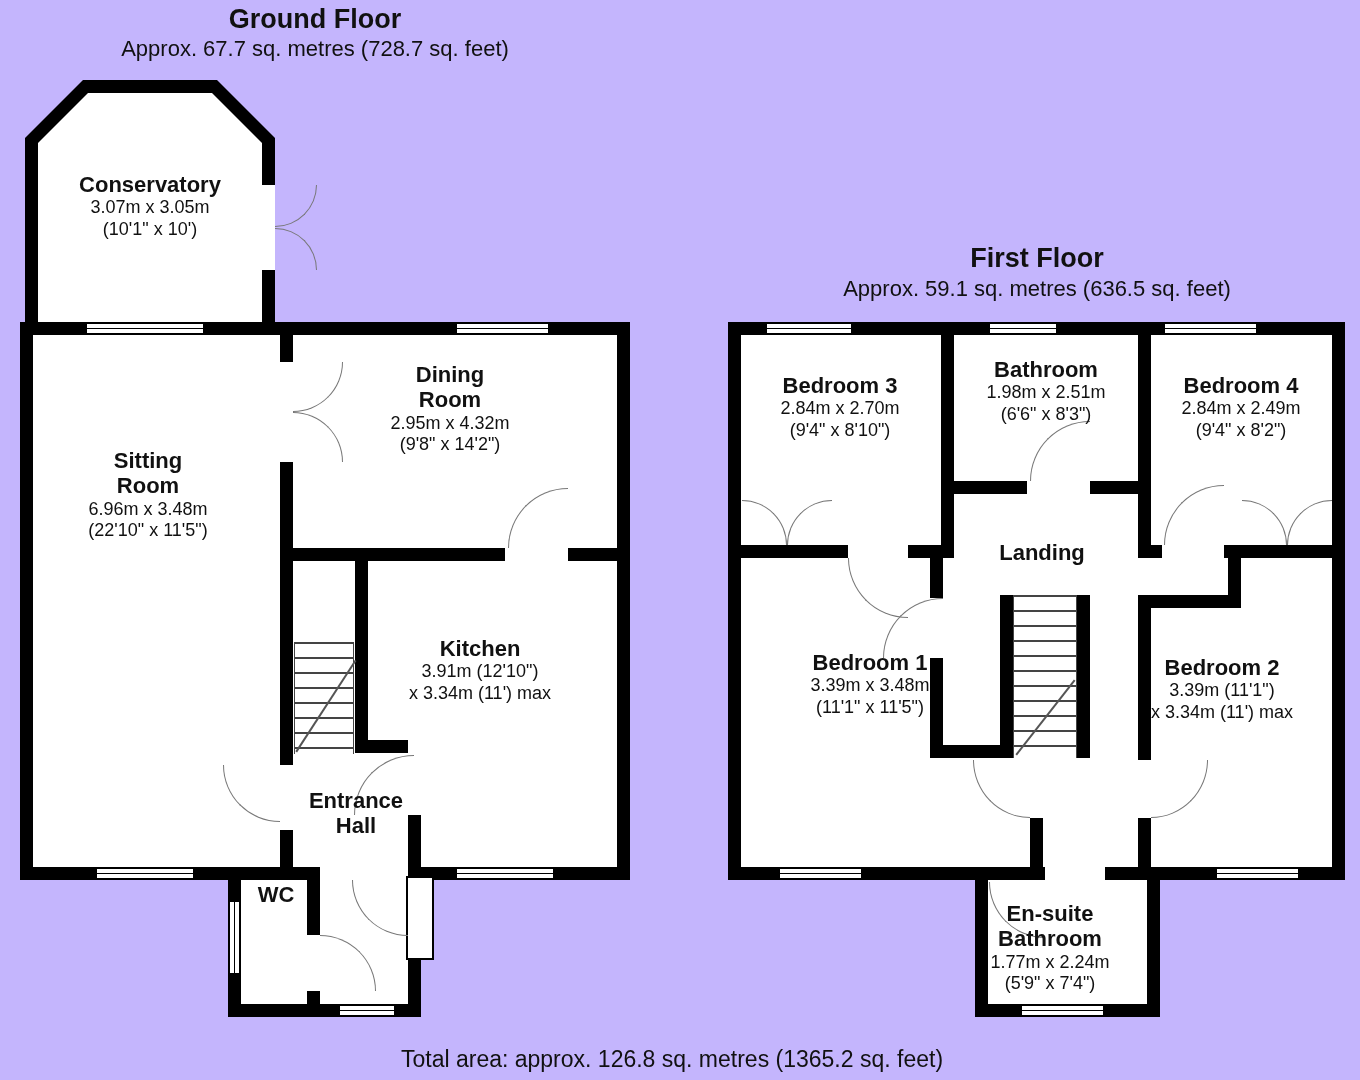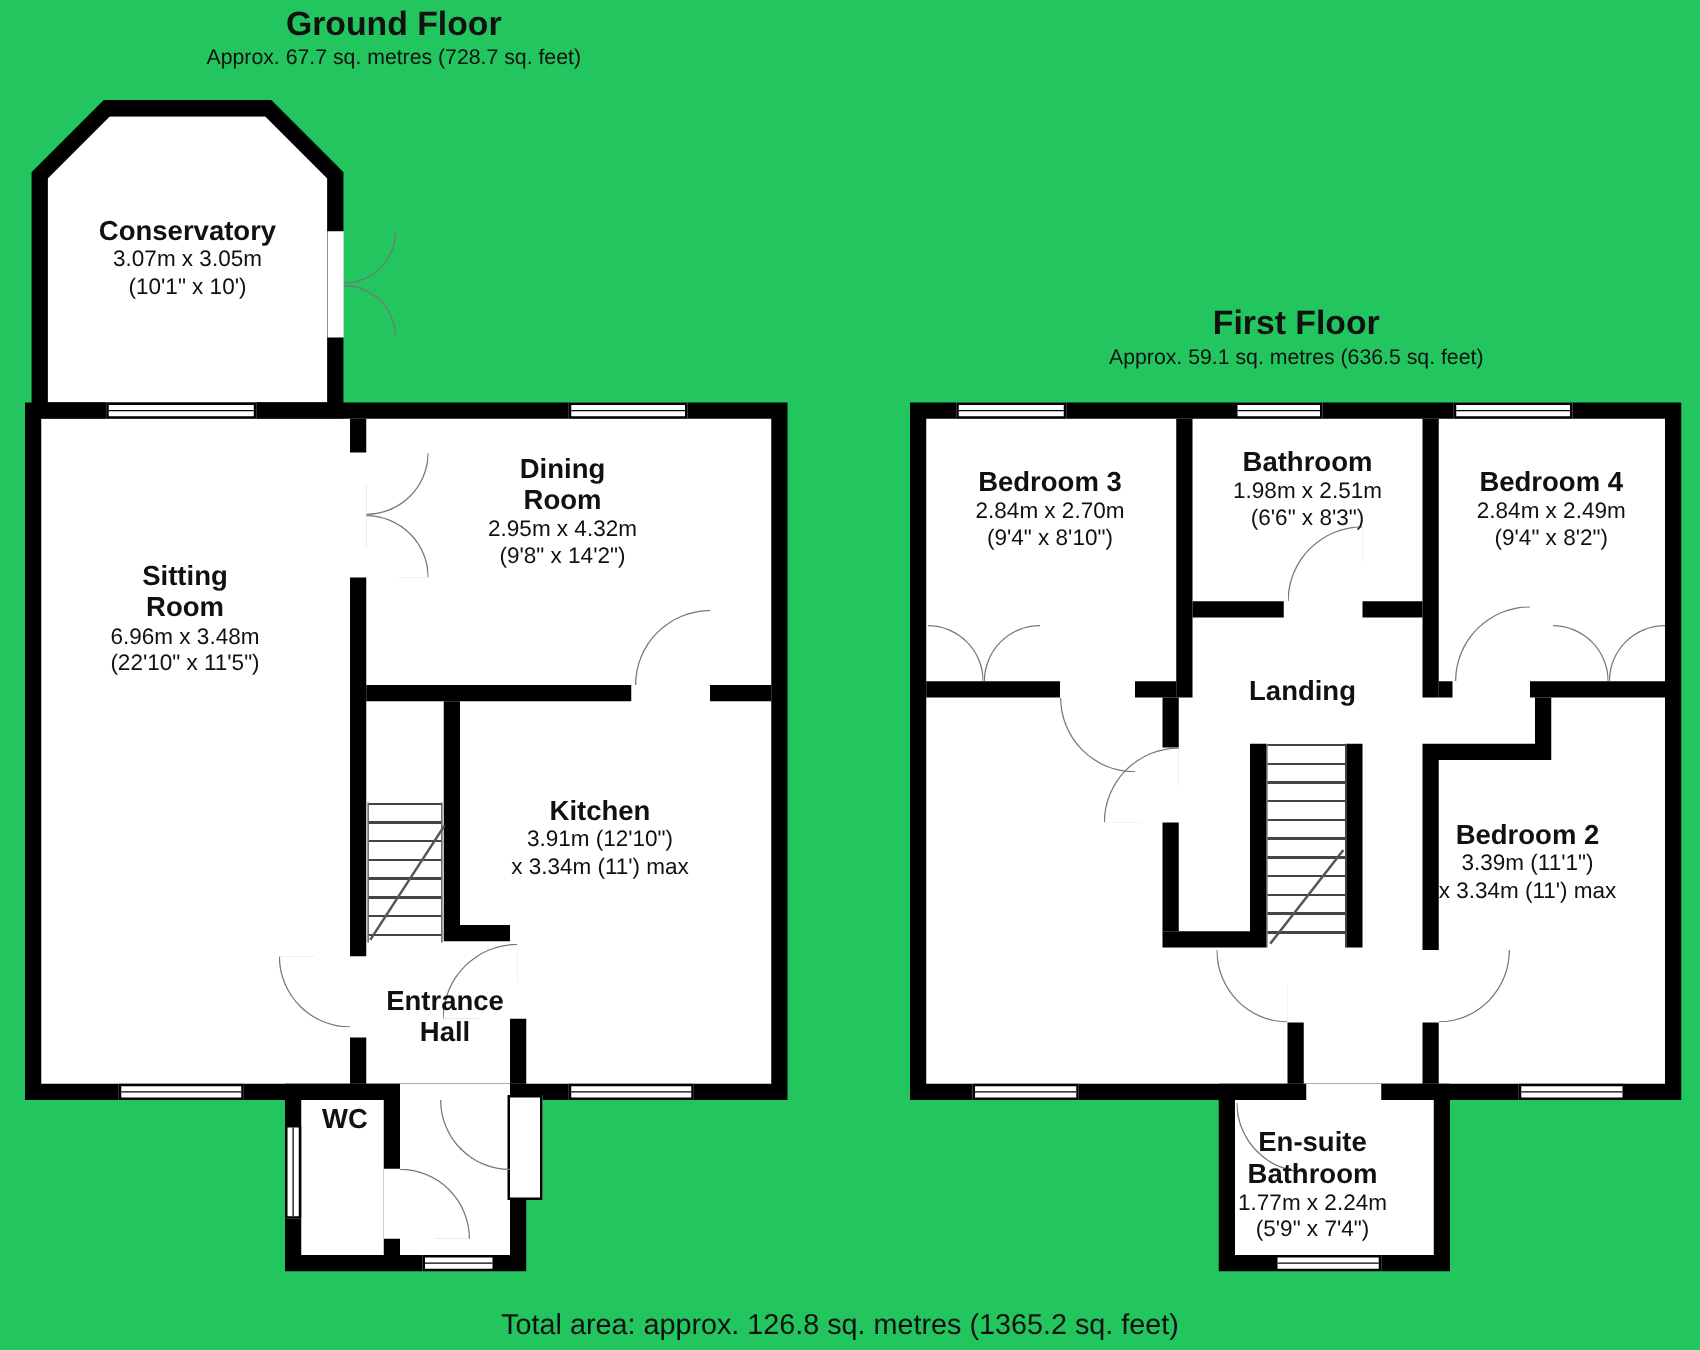--- a/index.html
+++ b/index.html
@@ -1,16 +1,16 @@
 <!DOCTYPE html>
 <html><head>
 <meta charset="utf-8">
 <style>
   html,body{margin:0;padding:0;background:#fff;}
-  #canvas{position:relative;width:1360px;height:1080px;background:#22c55e;overflow:hidden;
+  #canvas{position:relative;width:1360px;height:1080px;background:#c4b5fd;overflow:hidden;
           font-family:"Liberation Sans",sans-serif;color:#111;}
   .wall{position:absolute;background:#000;}
   .room{position:absolute;background:#fff;}
   .open{position:absolute;background:#fff;}
   .win-h{position:absolute;background:#fff;border:2px solid #000;box-sizing:border-box;}
   .win-h::after{content:"";position:absolute;left:0;right:0;top:50%;height:1px;margin-top:-.5px;background:#000;}
   .win-v{position:absolute;background:#fff;border:2px solid #000;box-sizing:border-box;}
   .win-v::after{content:"";position:absolute;top:0;bottom:0;left:50%;width:1px;margin-left:-.5px;background:#000;}
   .arc{position:absolute;box-sizing:border-box;}
   .arc.tl{border-top:1.5px solid #777;border-left:1.5px solid #777;border-top-left-radius:100% 100%;}
@@ -18,21 +18,21 @@
   .arc.bl{border-bottom:1.5px solid #777;border-left:1.5px solid #777;border-bottom-left-radius:100% 100%;}
   .arc.br{border-bottom:1.5px solid #777;border-right:1.5px solid #777;border-bottom-right-radius:100% 100%;}
   .stairs{position:absolute;background:repeating-linear-gradient(180deg,#444 0,#444 2px,#fff 2px,#fff 15px);
           border-left:1.5px solid #444;border-right:1.5px solid #444;box-sizing:border-box;}
   .diag{position:absolute;height:1.5px;background:#555;transform-origin:left center;}
   .door-panel{position:absolute;background:#fff;border:2px solid #000;box-sizing:border-box;}
   .lbl{position:absolute;transform:translateX(-50%);text-align:center;white-space:nowrap;}
   .lbl .nm{display:block;font-weight:bold;font-size:22px;line-height:1.15;}
   .lbl .dim{display:block;font-size:18px;line-height:1.2;}
   .title{position:absolute;transform:translateX(-50%);font-weight:bold;font-size:27px;white-space:nowrap;}
-  .subtitle{position:absolute;transform:translateX(-50%);font-size:17px;white-space:nowrap;}
+  .subtitle{position:absolute;transform:translateX(-50%);font-size:22px;white-space:nowrap;}
   .total{position:absolute;transform:translateX(-50%);font-size:23px;white-space:nowrap;text-align:center;}
   .poly{position:absolute;}
 </style>
 </head>
 <body>
 
 <div id="canvas">
 
   <div class="title" style="left:315px;top:4px">Ground Floor</div>
   <div class="subtitle" style="left:315px;top:36px">Approx. 67.7 sq. metres (728.7 sq. feet)</div>
@@ -179,20 +179,25 @@
     <span class="dim">(6'6" x 8'3")</span>
   </div>
   <div class="lbl" style="left:1241px;top:373px">
     <span class="nm">Bedroom 4</span>
     <span class="dim">2.84m x 2.49m</span>
     <span class="dim">(9'4" x 8'2")</span>
   </div>
   <div class="lbl" style="left:1042px;top:540px">
     <span class="nm">Landing</span>
   </div>
+  <div class="lbl" style="left:870px;top:650px">
+    <span class="nm">Bedroom 1</span>
+    <span class="dim">3.39m x 3.48m</span>
+    <span class="dim">(11'1" x 11'5")</span>
+  </div>
   <div class="lbl" style="left:1222px;top:655px">
     <span class="nm">Bedroom 2</span>
     <span class="dim">3.39m (11'1")</span>
     <span class="dim">x 3.34m (11') max</span>
   </div>
   <div class="lbl" style="left:1050px;top:901px">
     <span class="nm">En-suite</span>
     <span class="nm">Bathroom</span>
     <span class="dim">1.77m x 2.24m</span>
     <span class="dim">(5'9" x 7'4")</span>

